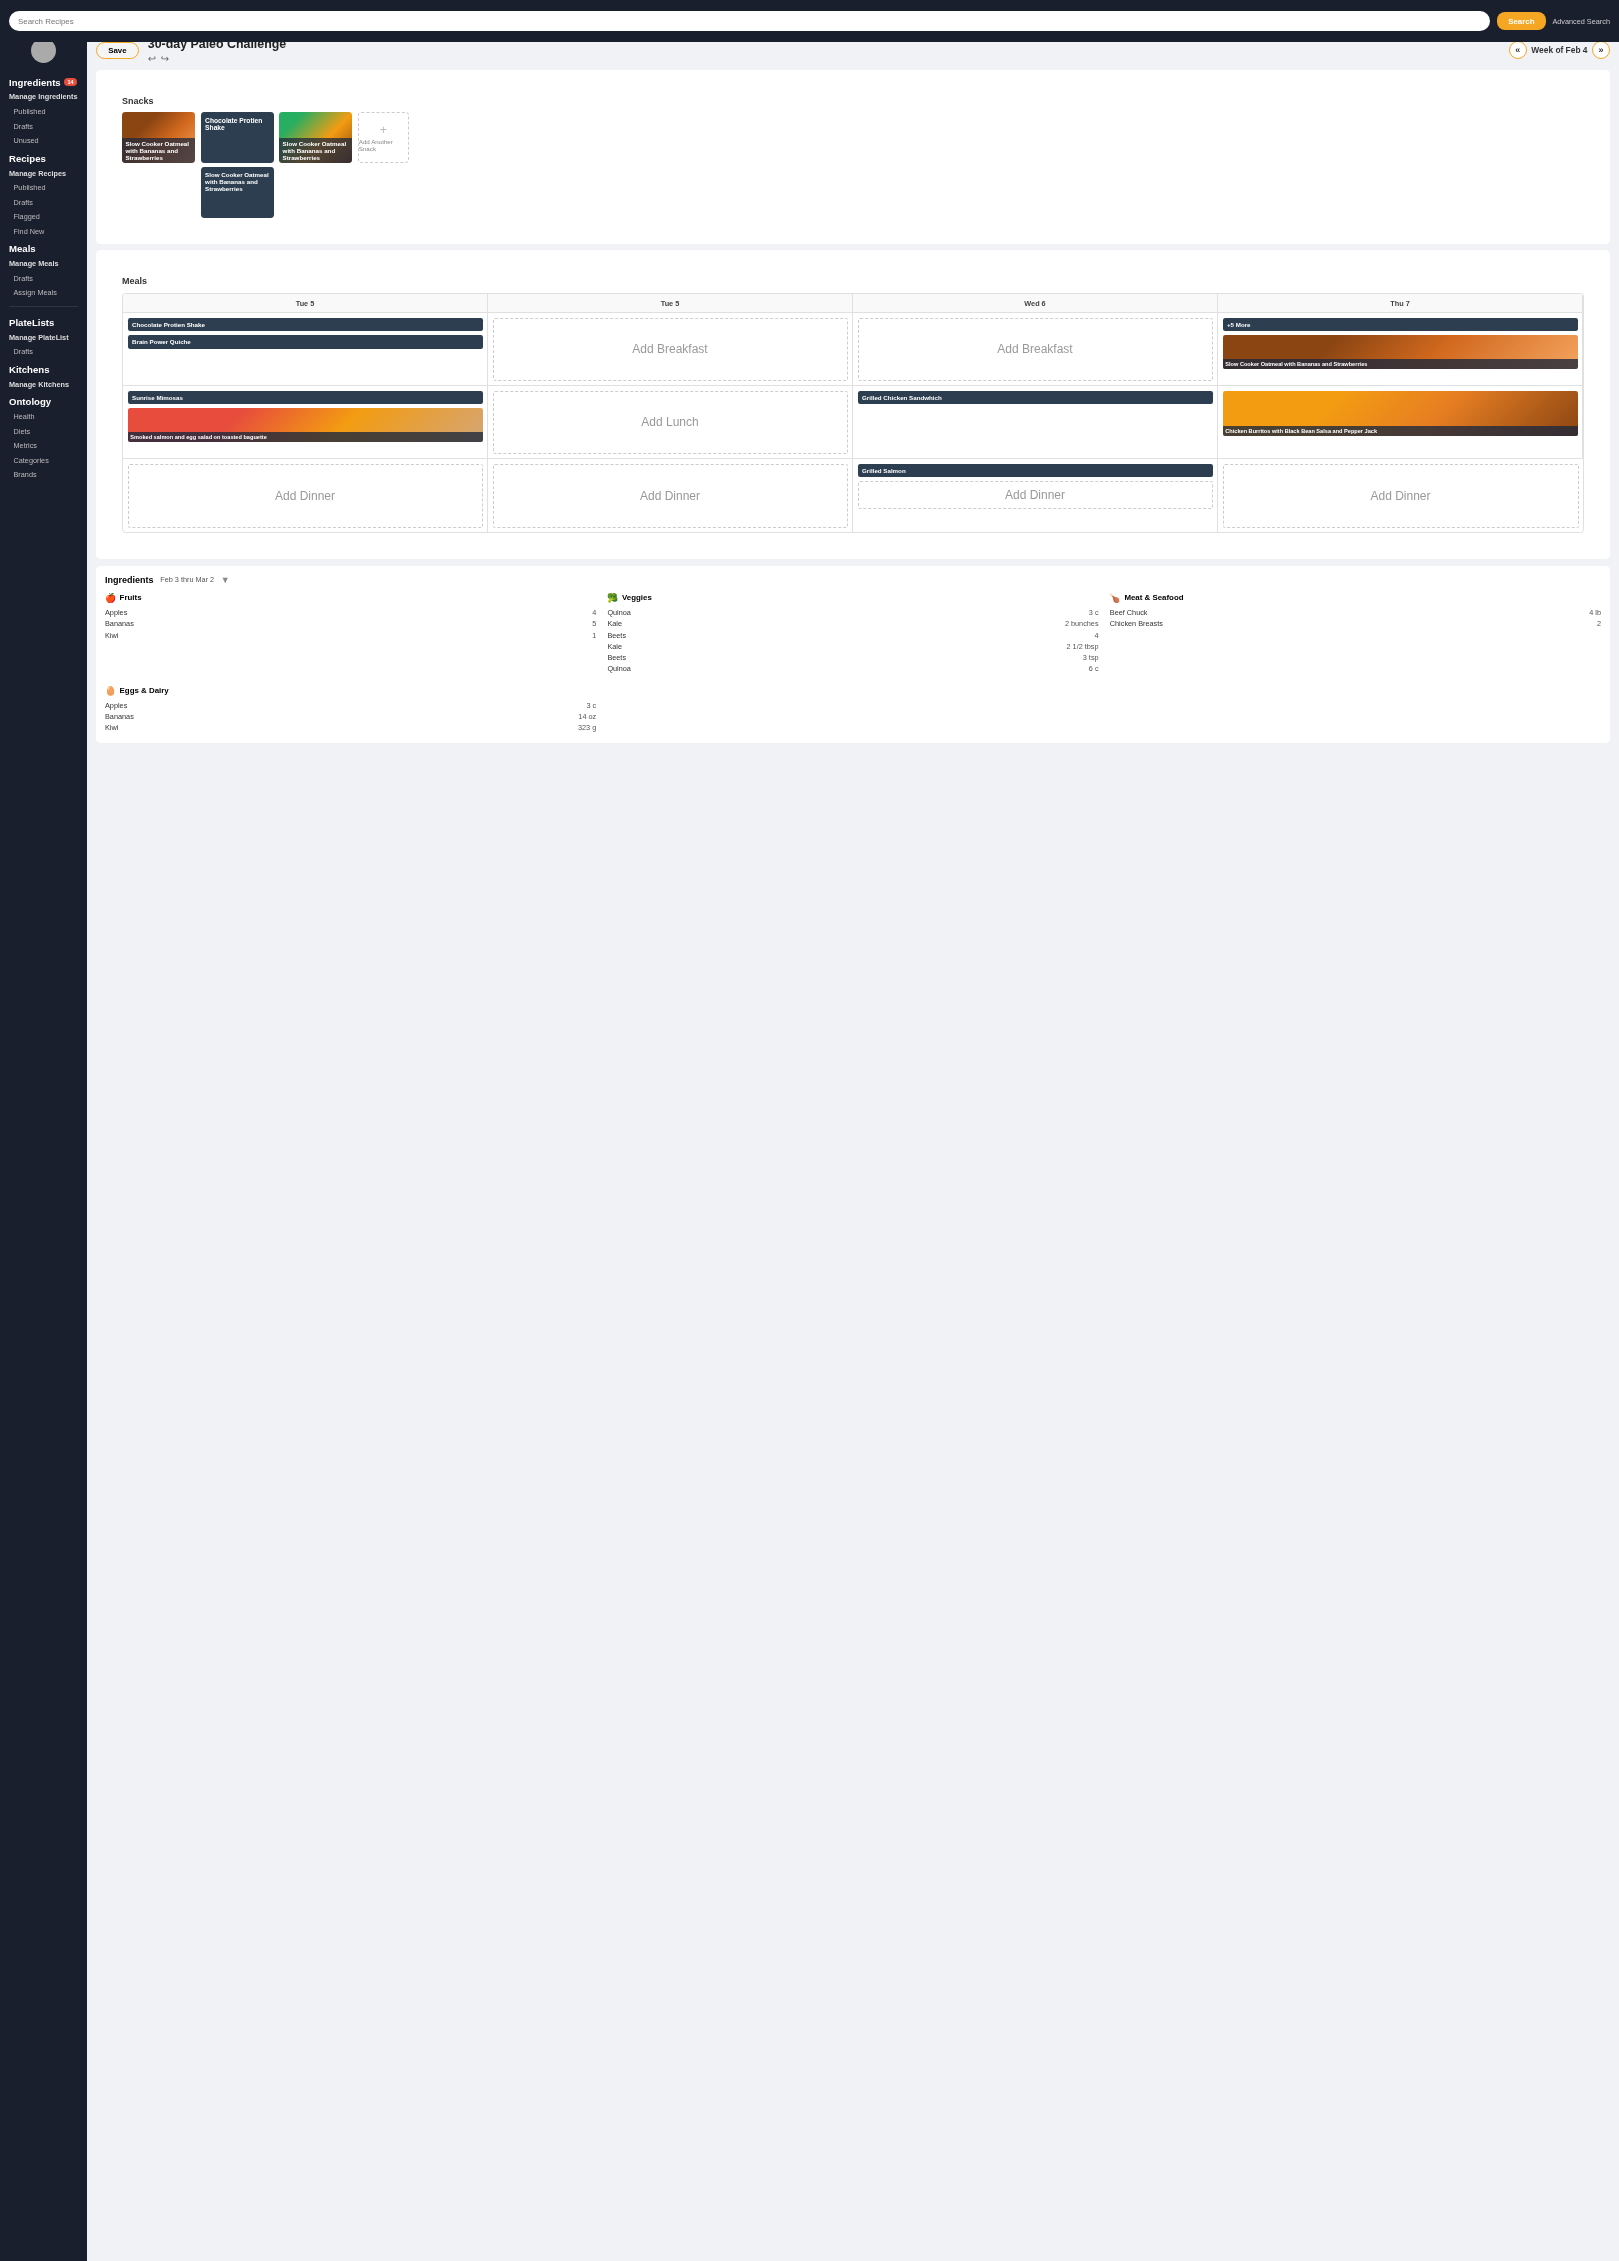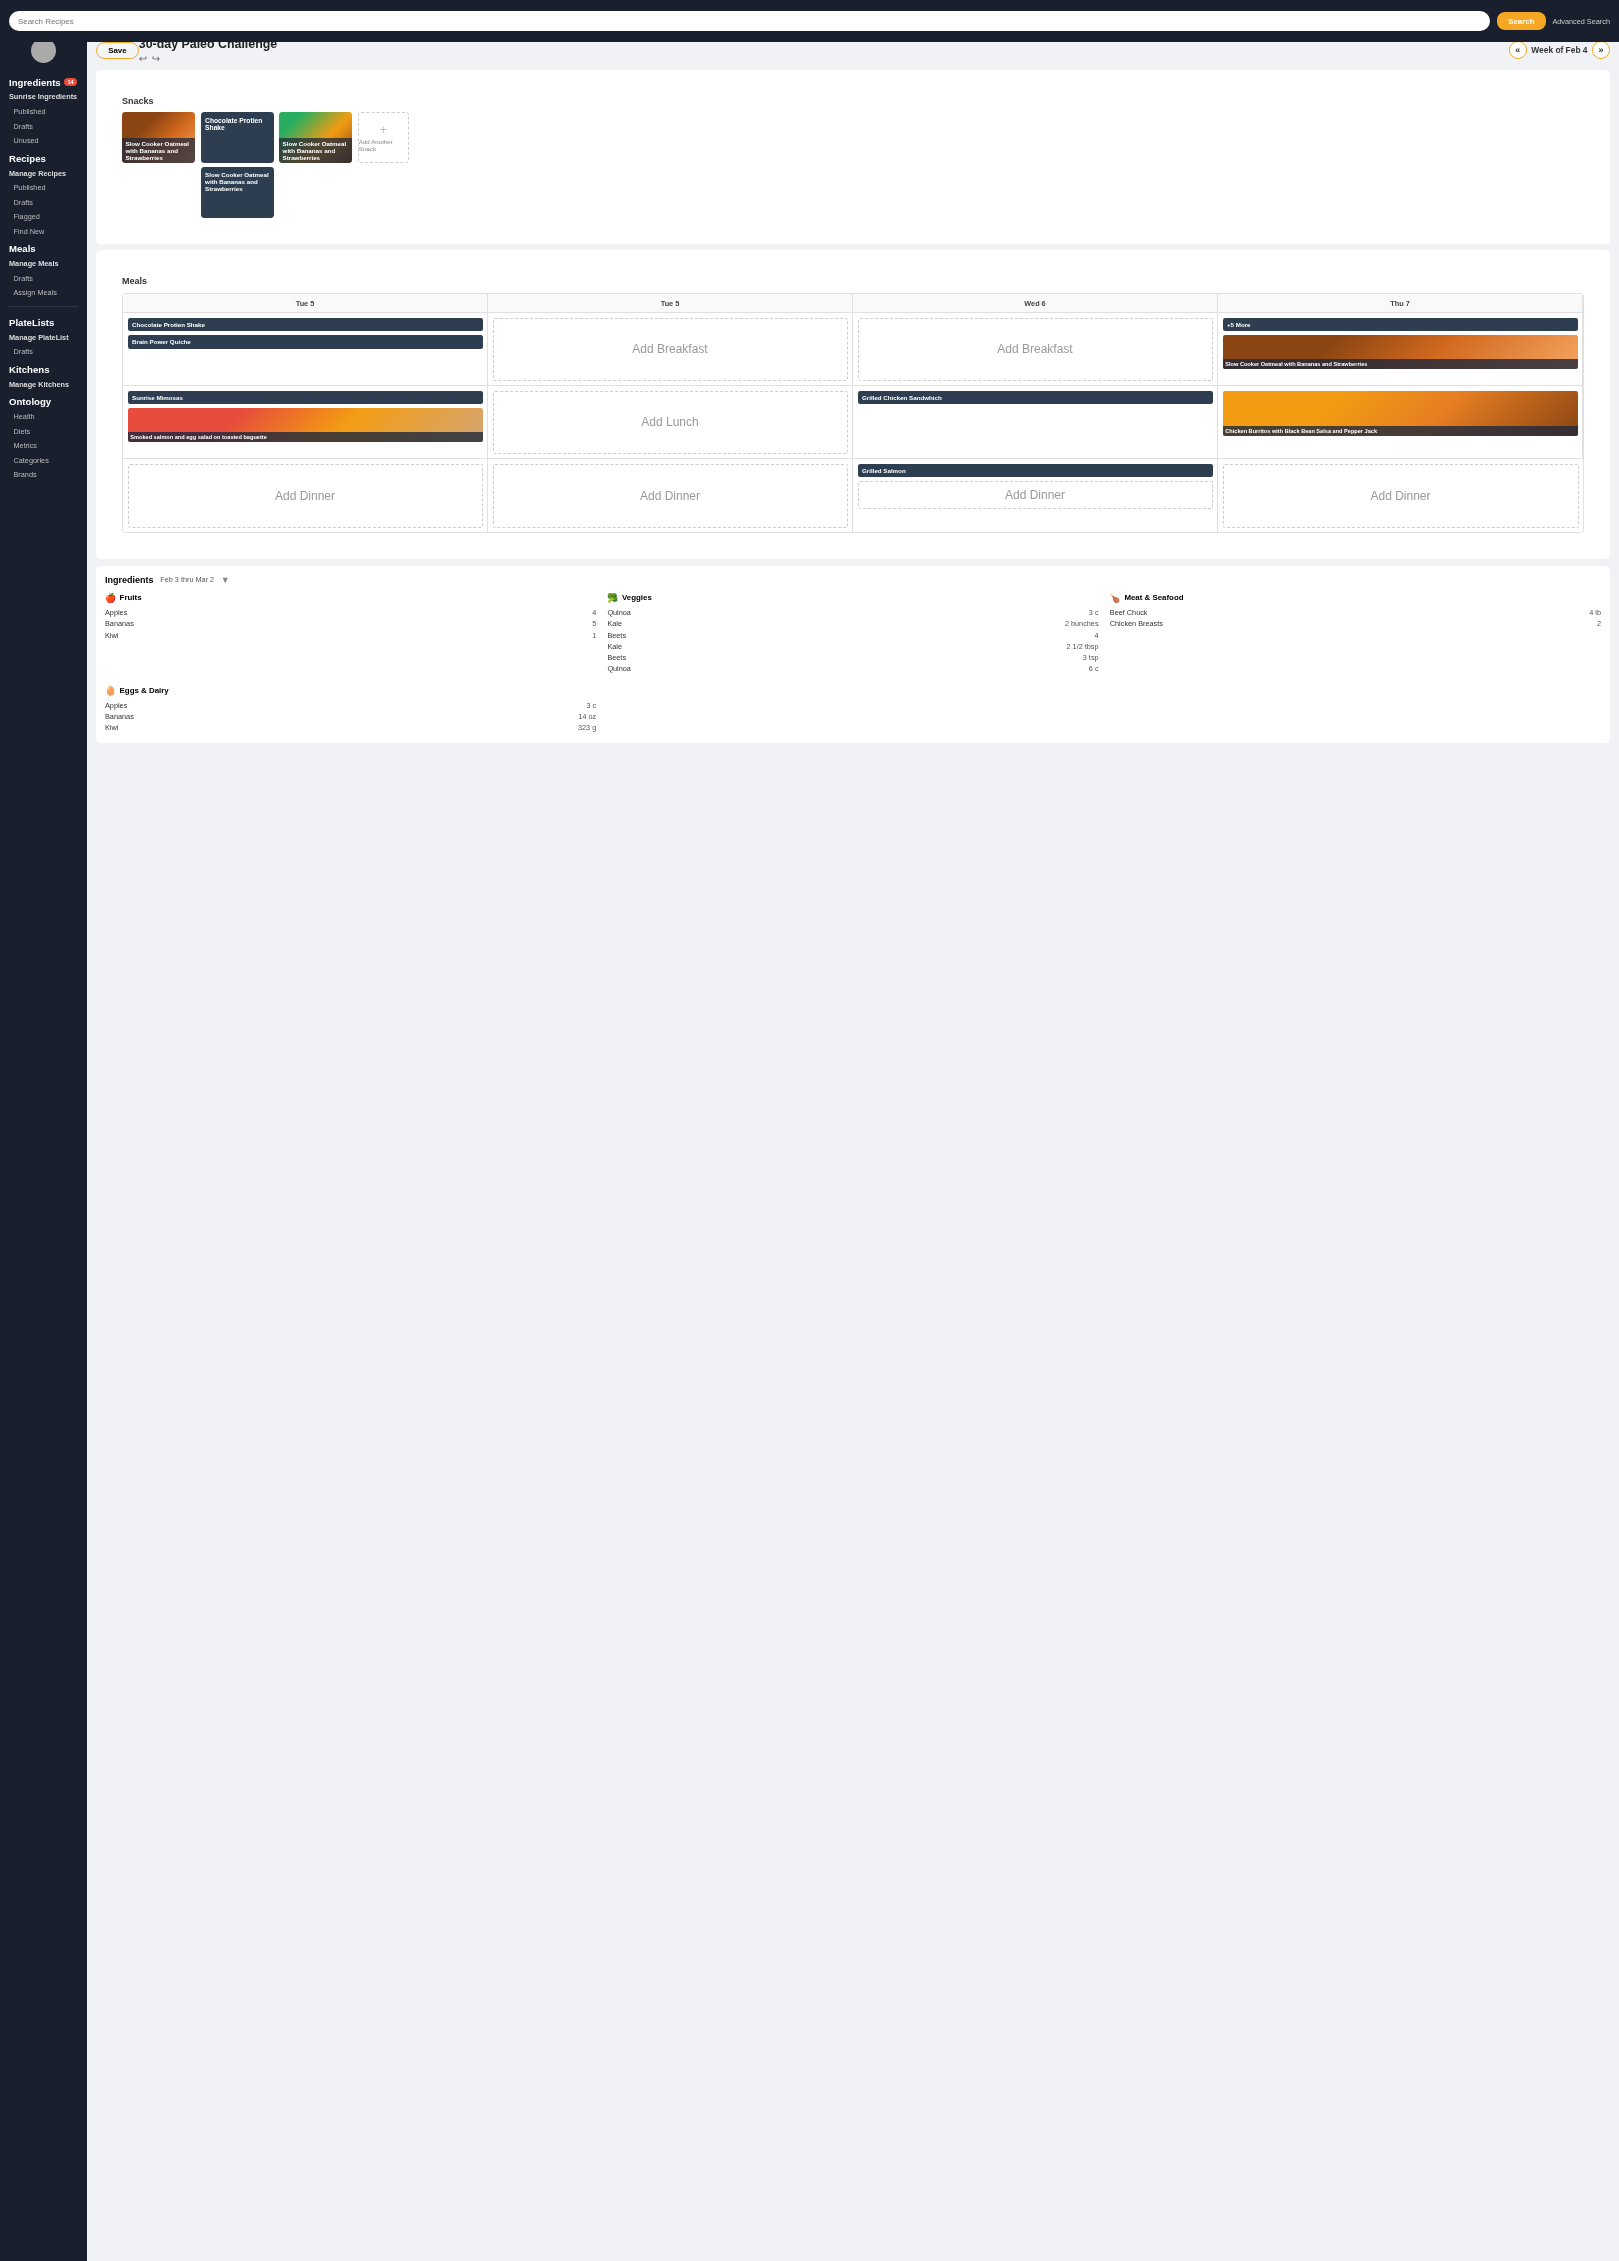--- a/index.html
+++ b/index.html
@@ -387,21 +387,21 @@
 
 <div class="app-layout">
 
   <nav class="sidebar">
     <div class="sidebar-avatar"></div>
 
     <div class="sidebar-section-title">
       <span>Ingredients</span>
       <span class="badge">14</span>
     </div>
-    <span class="sidebar-manage-link">Sunrise Ingredients</span>
+    <span class="sidebar-manage-link">Manage Ingredients</span>
     <span class="sidebar-link">Published</span>
     <span class="sidebar-link">Drafts</span>
     <span class="sidebar-link">Unused</span>
 
     <div class="sidebar-section-title">
       <span>Recipes</span>
     </div>
     <span class="sidebar-manage-link">Manage Recipes</span>
     <span class="sidebar-link">Published</span>
     <span class="sidebar-link">Drafts</span>
@@ -434,21 +434,21 @@
     <span class="sidebar-link">Health</span>
     <span class="sidebar-link">Diets</span>
     <span class="sidebar-link">Metrics</span>
     <span class="sidebar-link">Categories</span>
     <span class="sidebar-link">Brands</span>
   </nav>
 
   <div class="main-content">
 
     <div style="display:flex; align-items:center; justify-content:space-between; padding:7.9px 9px 5.6px; background:#f0f2f5;">
-      <div style="display:flex; align-items:center; ">
+      <div style="display:flex; align-items:center; gap:9px;">
         <button class="save-btn">Save</button>
         <div>
           <div class="plan-title">30-day Paleo Challenge</div>
           <div style="display:flex; gap:4.5px; margin-top:2.2px;">
             <button class="undo-btn">↩</button>
             <button class="redo-btn">↪</button>
           </div>
         </div>
       </div>
       <div class="week-nav">

